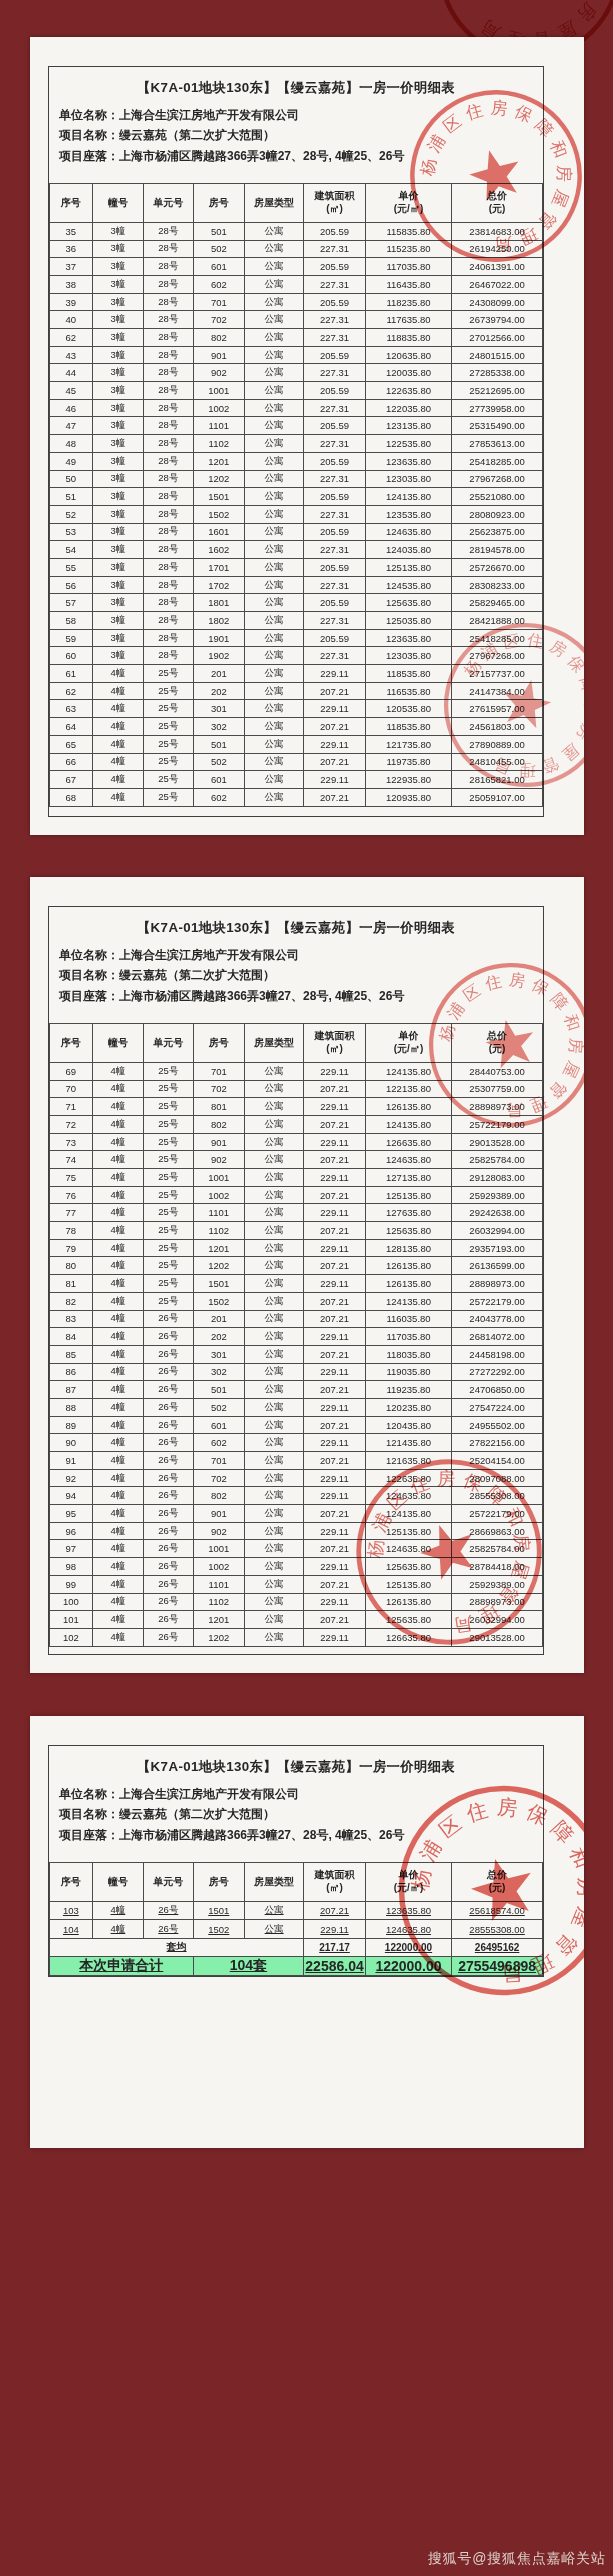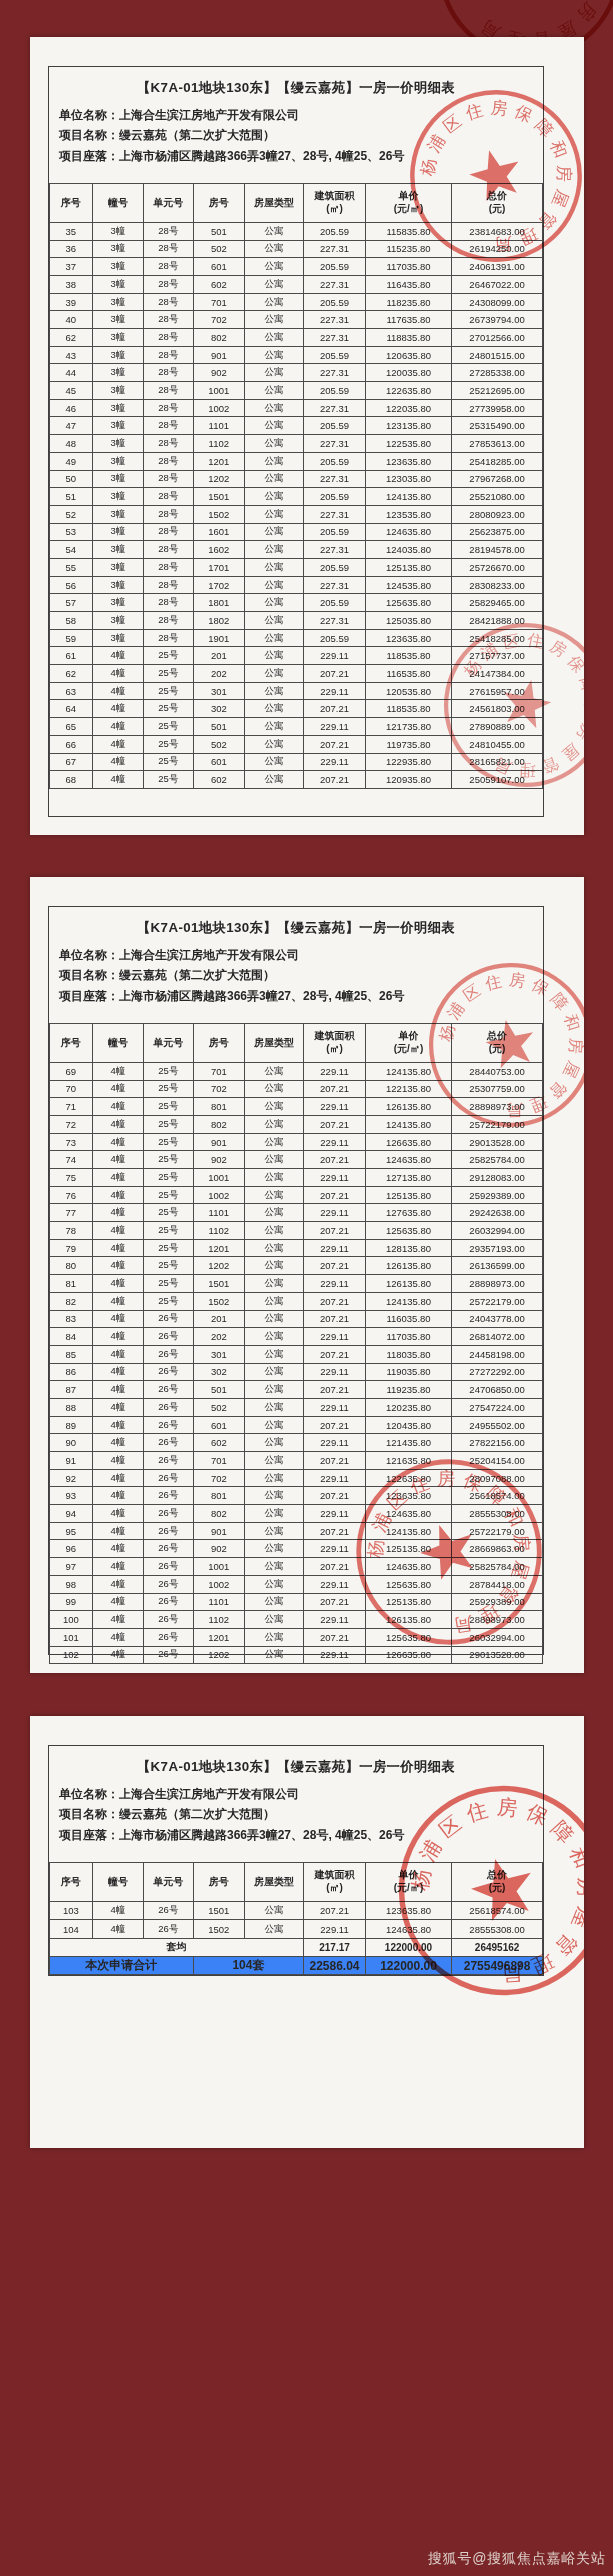--- a/index.html
+++ b/index.html
@@ -12,25 +12,25 @@
   .page3{top:1716px;height:432px;}
   .frame{position:absolute;left:18px;right:40px;top:29px;border:1.7px solid #3f3f3f;background:transparent;}
   .page1 .frame,.page2 .frame{bottom:18px;}
   .doc-title{font-size:13.3px;font-weight:bold;text-align:center;padding:11.6px 5px 8.3px;letter-spacing:0.4px;}
   .info-line{font-size:12px;font-weight:bold;padding:1.7px 0 1.7px 10px;line-height:17.4px;}
   .info-line:last-of-type{padding-bottom:17px;}
   table.price{width:100%;border-collapse:collapse;table-layout:fixed;padding-left:36px;}
   table.price th,table.price td{border:0.8px solid #4a4a4a;text-align:center;overflow:hidden;}
   table.price th{font-size:10px;font-weight:bold;white-space:pre-line;height:35px;line-height:12.4px;padding:1.7px 0;}
   table.price td{font-size:9.5px;height:16.7px;padding:0;}
-  .page3 table.price td{height:17.4px;}
+  .page3 table.price td{height:17.4px;text-decoration:underline;}
   .c1{width:8.6%;} .c2{width:10.4%;} .c3{width:10%;} .c4{width:10.4%;}
   .c5{width:12%;} .c6{width:12.5%;} .c7{width:17.6%;} .c8{width:18.5%;}
   tr.avg-row td{height:21.6px;font-weight:bold;font-size:10px;}
-  tr.total-row td{height:25px;font-weight:bold;font-size:12px;background:#3b82f6;}
+  tr.total-row td{height:25px;font-weight:bold;font-size:14px;background:#86efac;}
   .seal{position:absolute;pointer-events:none;mix-blend-mode:multiply;}
   .seal svg{display:block;width:100%;height:100%;}
   .watermark{position:absolute;right:8.3px;bottom:8.3px;font-size:14px;color:rgba(232,226,219,.9);
              letter-spacing:0.8px;}
 </style>
 </head>
 <body>
 
 <svg width="0" height="0" style="position:absolute">
   <defs>
@@ -330,20 +330,30 @@
               <td>59</td>
               <td>3幢</td>
               <td>28号</td>
               <td>1901</td>
               <td>公寓</td>
               <td>205.59</td>
               <td>123635.80</td>
               <td>25418285.00</td>
             </tr>
 
+            <tr>
+              <td>60</td>
+              <td>3幢</td>
+              <td>28号</td>
+              <td>1902</td>
+              <td>公寓</td>
+              <td>227.31</td>
+              <td>123035.80</td>
+              <td>27967268.00</td>
+            </tr>
 
             <tr>
               <td>61</td>
               <td>4幢</td>
               <td>25号</td>
               <td>201</td>
               <td>公寓</td>
               <td>229.11</td>
               <td>118535.80</td>
               <td>27157737.00</td>
@@ -725,30 +735,20 @@
               <td>92</td>
               <td>4幢</td>
               <td>26号</td>
               <td>702</td>
               <td>公寓</td>
               <td>229.11</td>
               <td>122635.80</td>
               <td>28097088.00</td>
             </tr>
 
-            <tr>
-              <td>93</td>
-              <td>4幢</td>
-              <td>26号</td>
-              <td>801</td>
-              <td>公寓</td>
-              <td>207.21</td>
-              <td>123635.80</td>
-              <td>25618574.00</td>
-            </tr>
 
             <tr>
               <td>94</td>
               <td>4幢</td>
               <td>26号</td>
               <td>802</td>
               <td>公寓</td>
               <td>229.11</td>
               <td>124635.80</td>
               <td>28555308.00</td>

